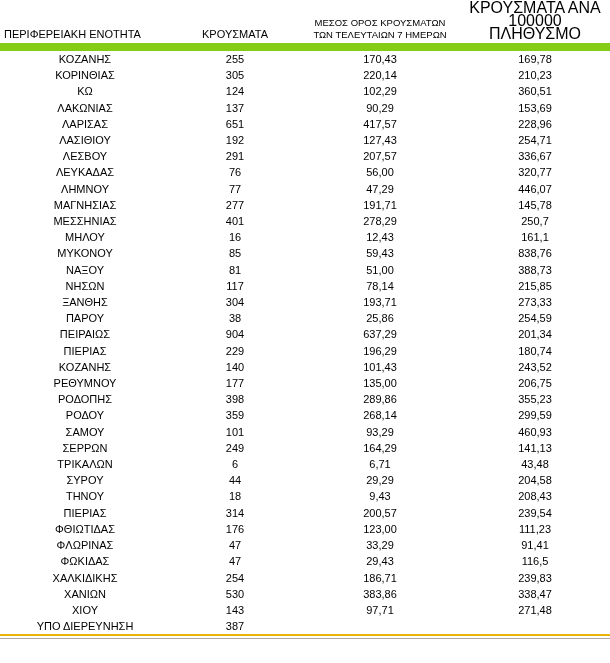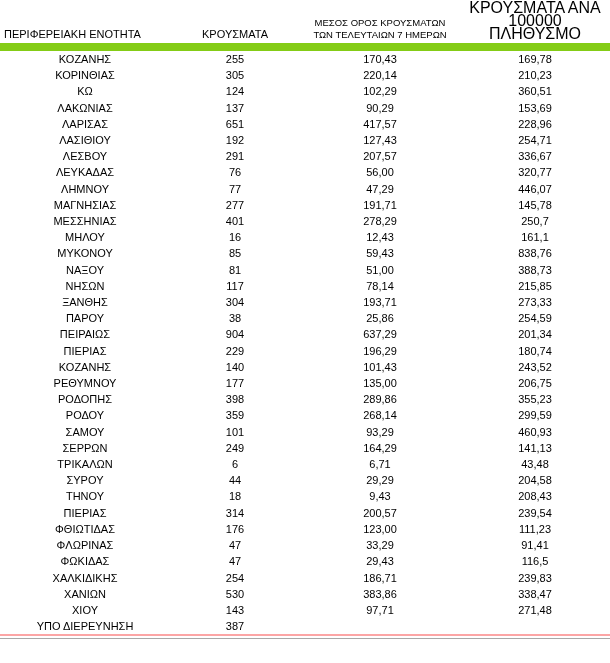--- a/index.html
+++ b/index.html
@@ -45,21 +45,21 @@
   tbody td {
     text-align: center;
     font-size: 11px;
     height: 16.2px;
     line-height: 16.2px;
     padding: 0 2px;
     white-space: nowrap;
     overflow: hidden;
   }
   tbody tr:last-child td {
-    border-bottom: 2px solid #fca5a5;
+    border-bottom: 2px solid #eab308;
   }
   .bottom-rule {
     height: 0;
     border-top: 1px solid #a8a8a8;
     margin-top: 2px;
     width: 610px;
   }
 </style>
 </head>
 <body>

